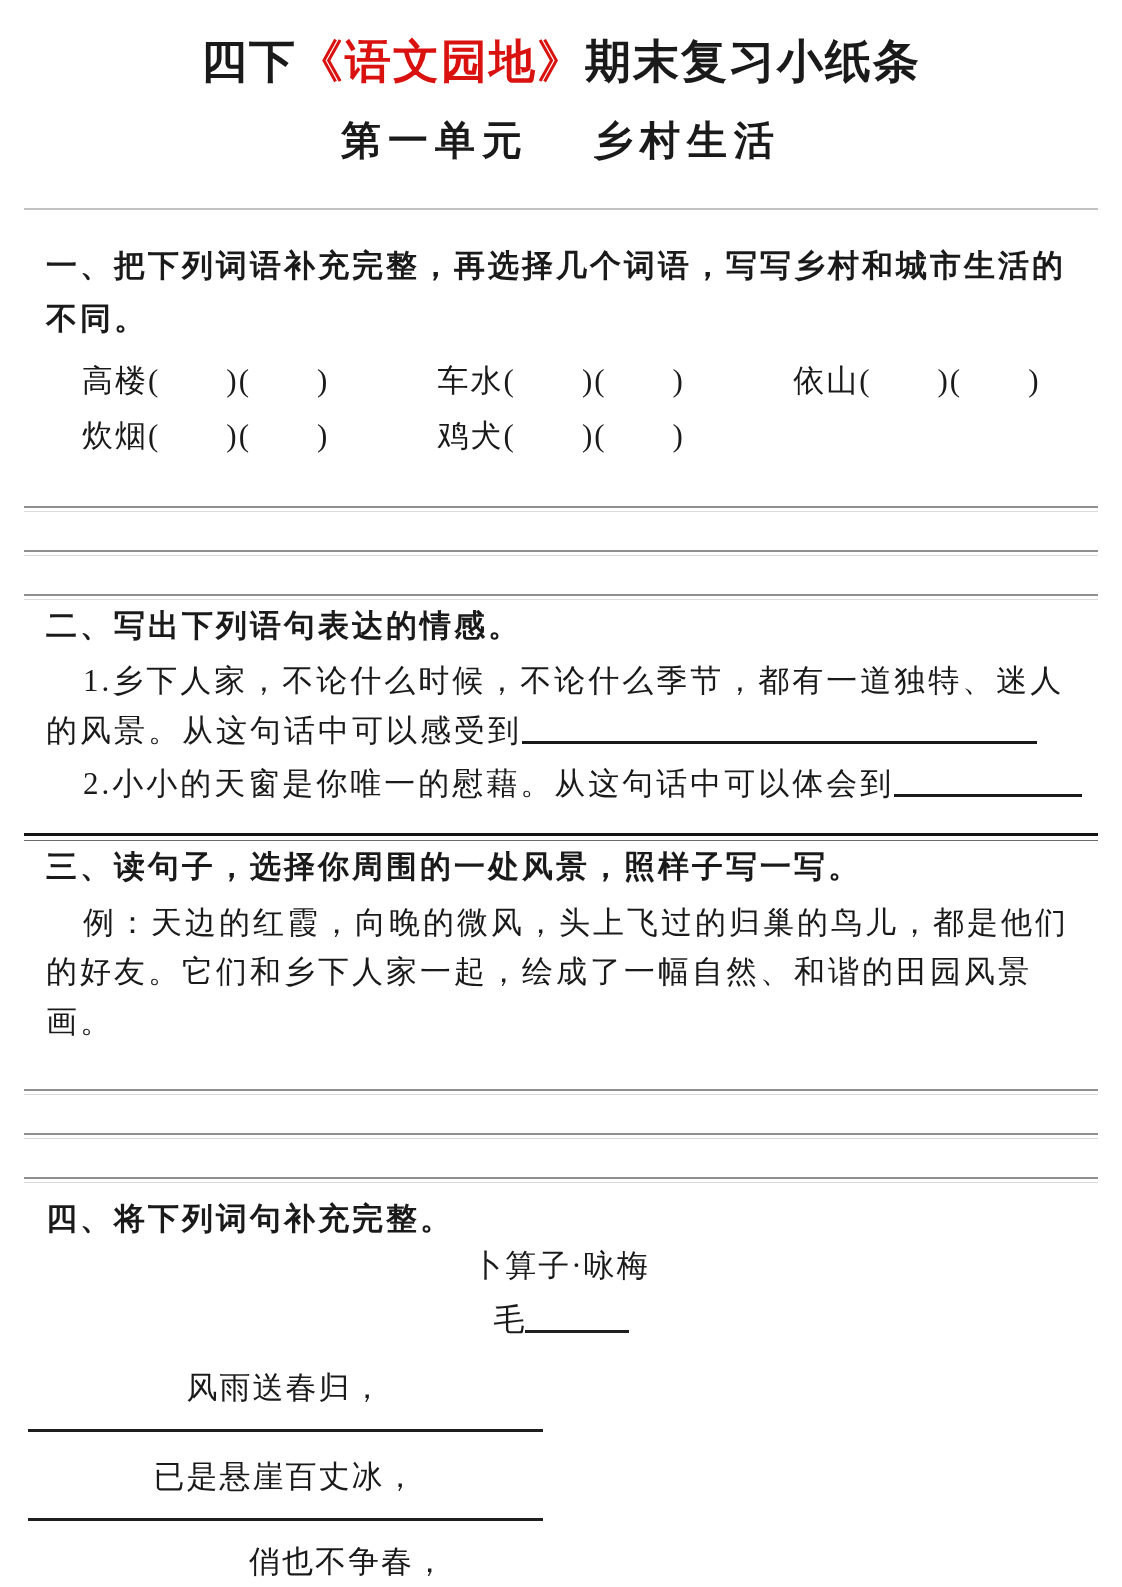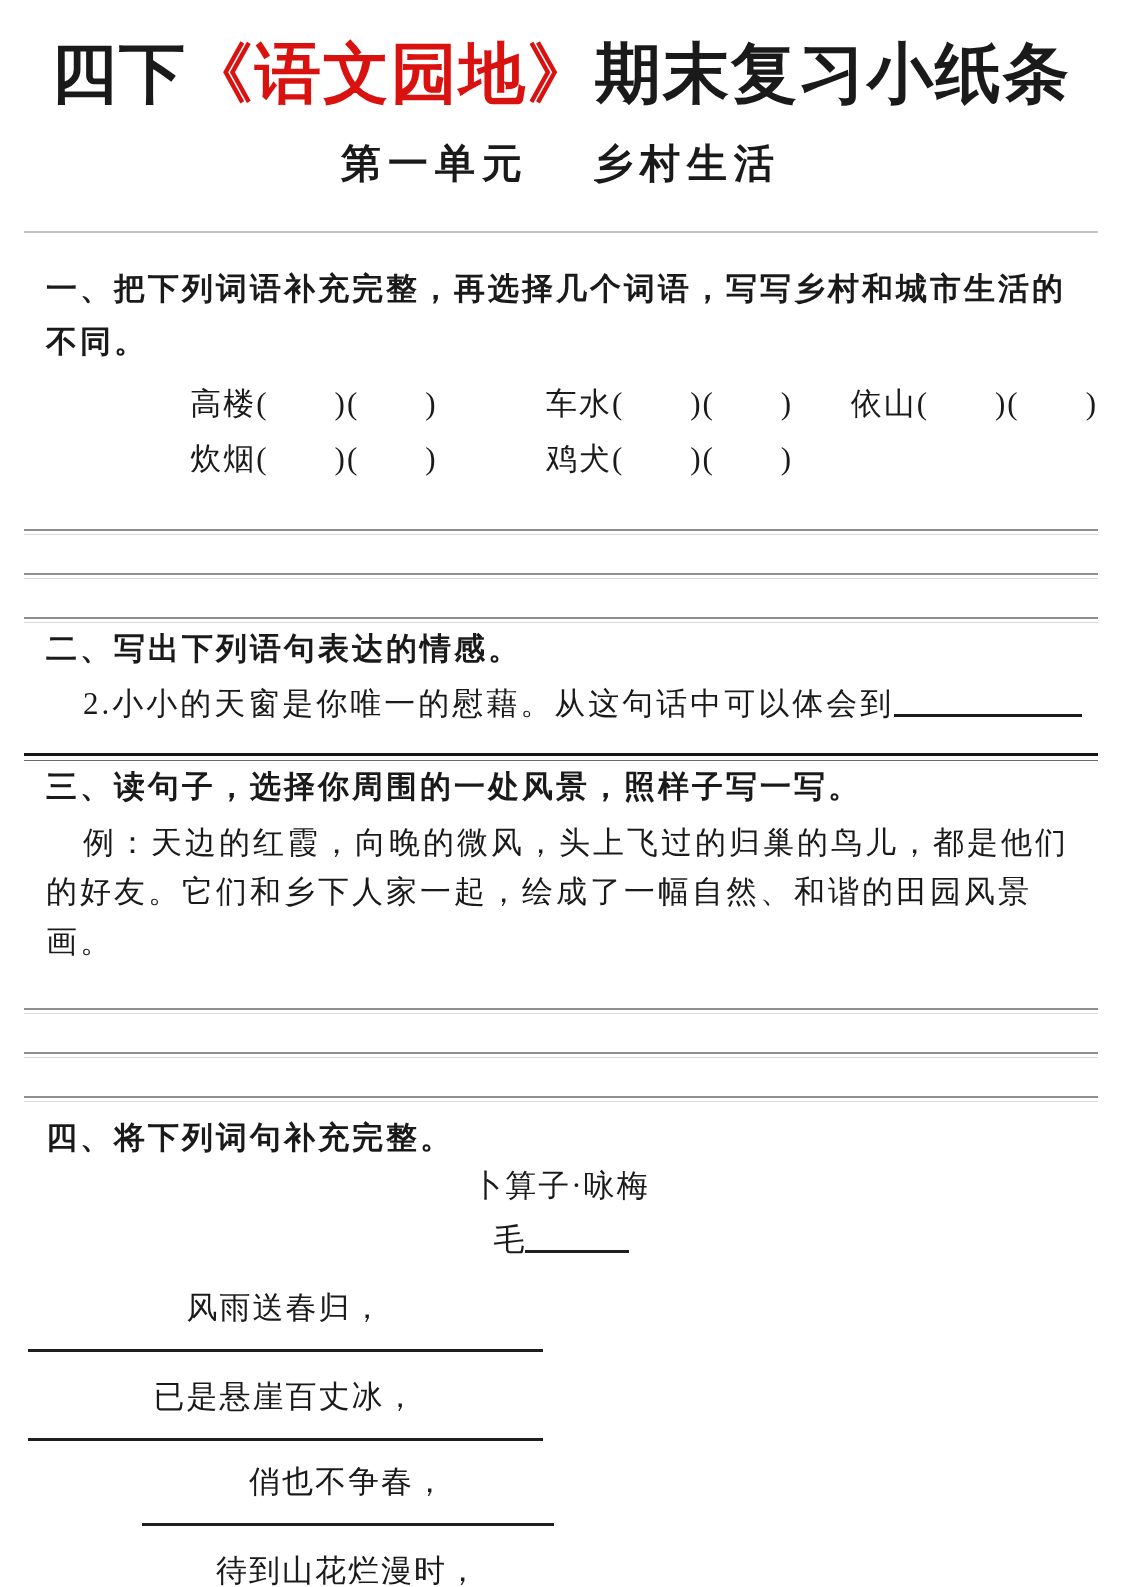--- a/index.html
+++ b/index.html
@@ -5,39 +5,39 @@
   html,body { margin:0; padding:0; background:#ffffff; }
   .page {
     width:1122px; min-height:1587px; box-sizing:border-box;
     background:#ffffff; color:#1a1a1a;
     padding:30px 24px 40px 24px;
     font-family:"Liberation Serif", serif;
     overflow:hidden;
   }
   .doc-title {
     margin:0; margin-top:6px; text-align:center;
-    font-size:66px; font-weight:900; letter-spacing:2px; line-height:1.15;
+    font-size:46px; font-weight:900; letter-spacing:2px; line-height:1.15;
   }
   .doc-title .hl { color:#d9120f; }
   .subtitle {
     margin-top:24px; text-align:center;
     font-size:40px; font-weight:800; letter-spacing:7px;
   }
   .rule-thin { margin-top:40px; border-top:2px solid #c2c2c2; height:0; }
   .sec-heading {
     font-size:31px; font-weight:800; letter-spacing:3px; line-height:1.70;
     margin:0; padding-left:22px; padding-right:2px;
   }
   .mt-s1 { margin-top:30px; }
   .word-grid {
     display:grid; grid-template-columns:1.05fr 1.05fr 0.9fr;
     padding-left:58px; margin-top:8px;
     font-size:31px; letter-spacing:2px; line-height:1.78;
   }
-  .word-item { white-space:nowrap;text-align:right; }
+  .word-item { white-space:nowrap; }
   .rule-gray {
     height:3px; border-top:2px solid #8f8f8f; border-bottom:1px solid #dadada;
     margin-top:38px;
   }
   .rule-gray.first { margin-top:42px; }
   .para {
     font-size:31px; letter-spacing:3px; line-height:1.60;
     margin:4px 0 0 0; padding-left:22px; text-indent:37px;
   }
   .blank {
@@ -93,20 +93,21 @@
     <div class="word-item"><span>炊烟</span><span>(　　)(　　)</span></div>
     <div class="word-item"><span>鸡犬</span><span>(　　)(　　)</span></div>
   </div>
 
   <div class="rule-gray first"></div>
   <div class="rule-gray"></div>
   <div class="rule-gray"></div>
 
   <p class="sec-heading mt-s2">二、写出下列语句表达的情感。</p>
 
+  <p class="para"><span>1.乡下人家，不论什么时候，不论什么季节，都有一道独特、迷人的风景。从这句话中可以感受到</span><span class="blank blank-long"></span></p>
 
   <p class="para"><span>2.小小的天窗是你唯一的慰藉。从这句话中可以体会到</span><span class="blank blank-short"></span></p>
 
   <div class="rule-heavy"></div>
 
   <p class="sec-heading mt-s3">三、读句子，选择你周围的一处风景，照样子写一写。</p>
 
   <p class="para">例：天边的红霞，向晚的微风，头上飞过的归巢的鸟儿，都是他们的好友。它们和乡下人家一起，绘成了一幅自然、和谐的田园风景画。</p>
 
   <div class="rule-gray first"></div>

